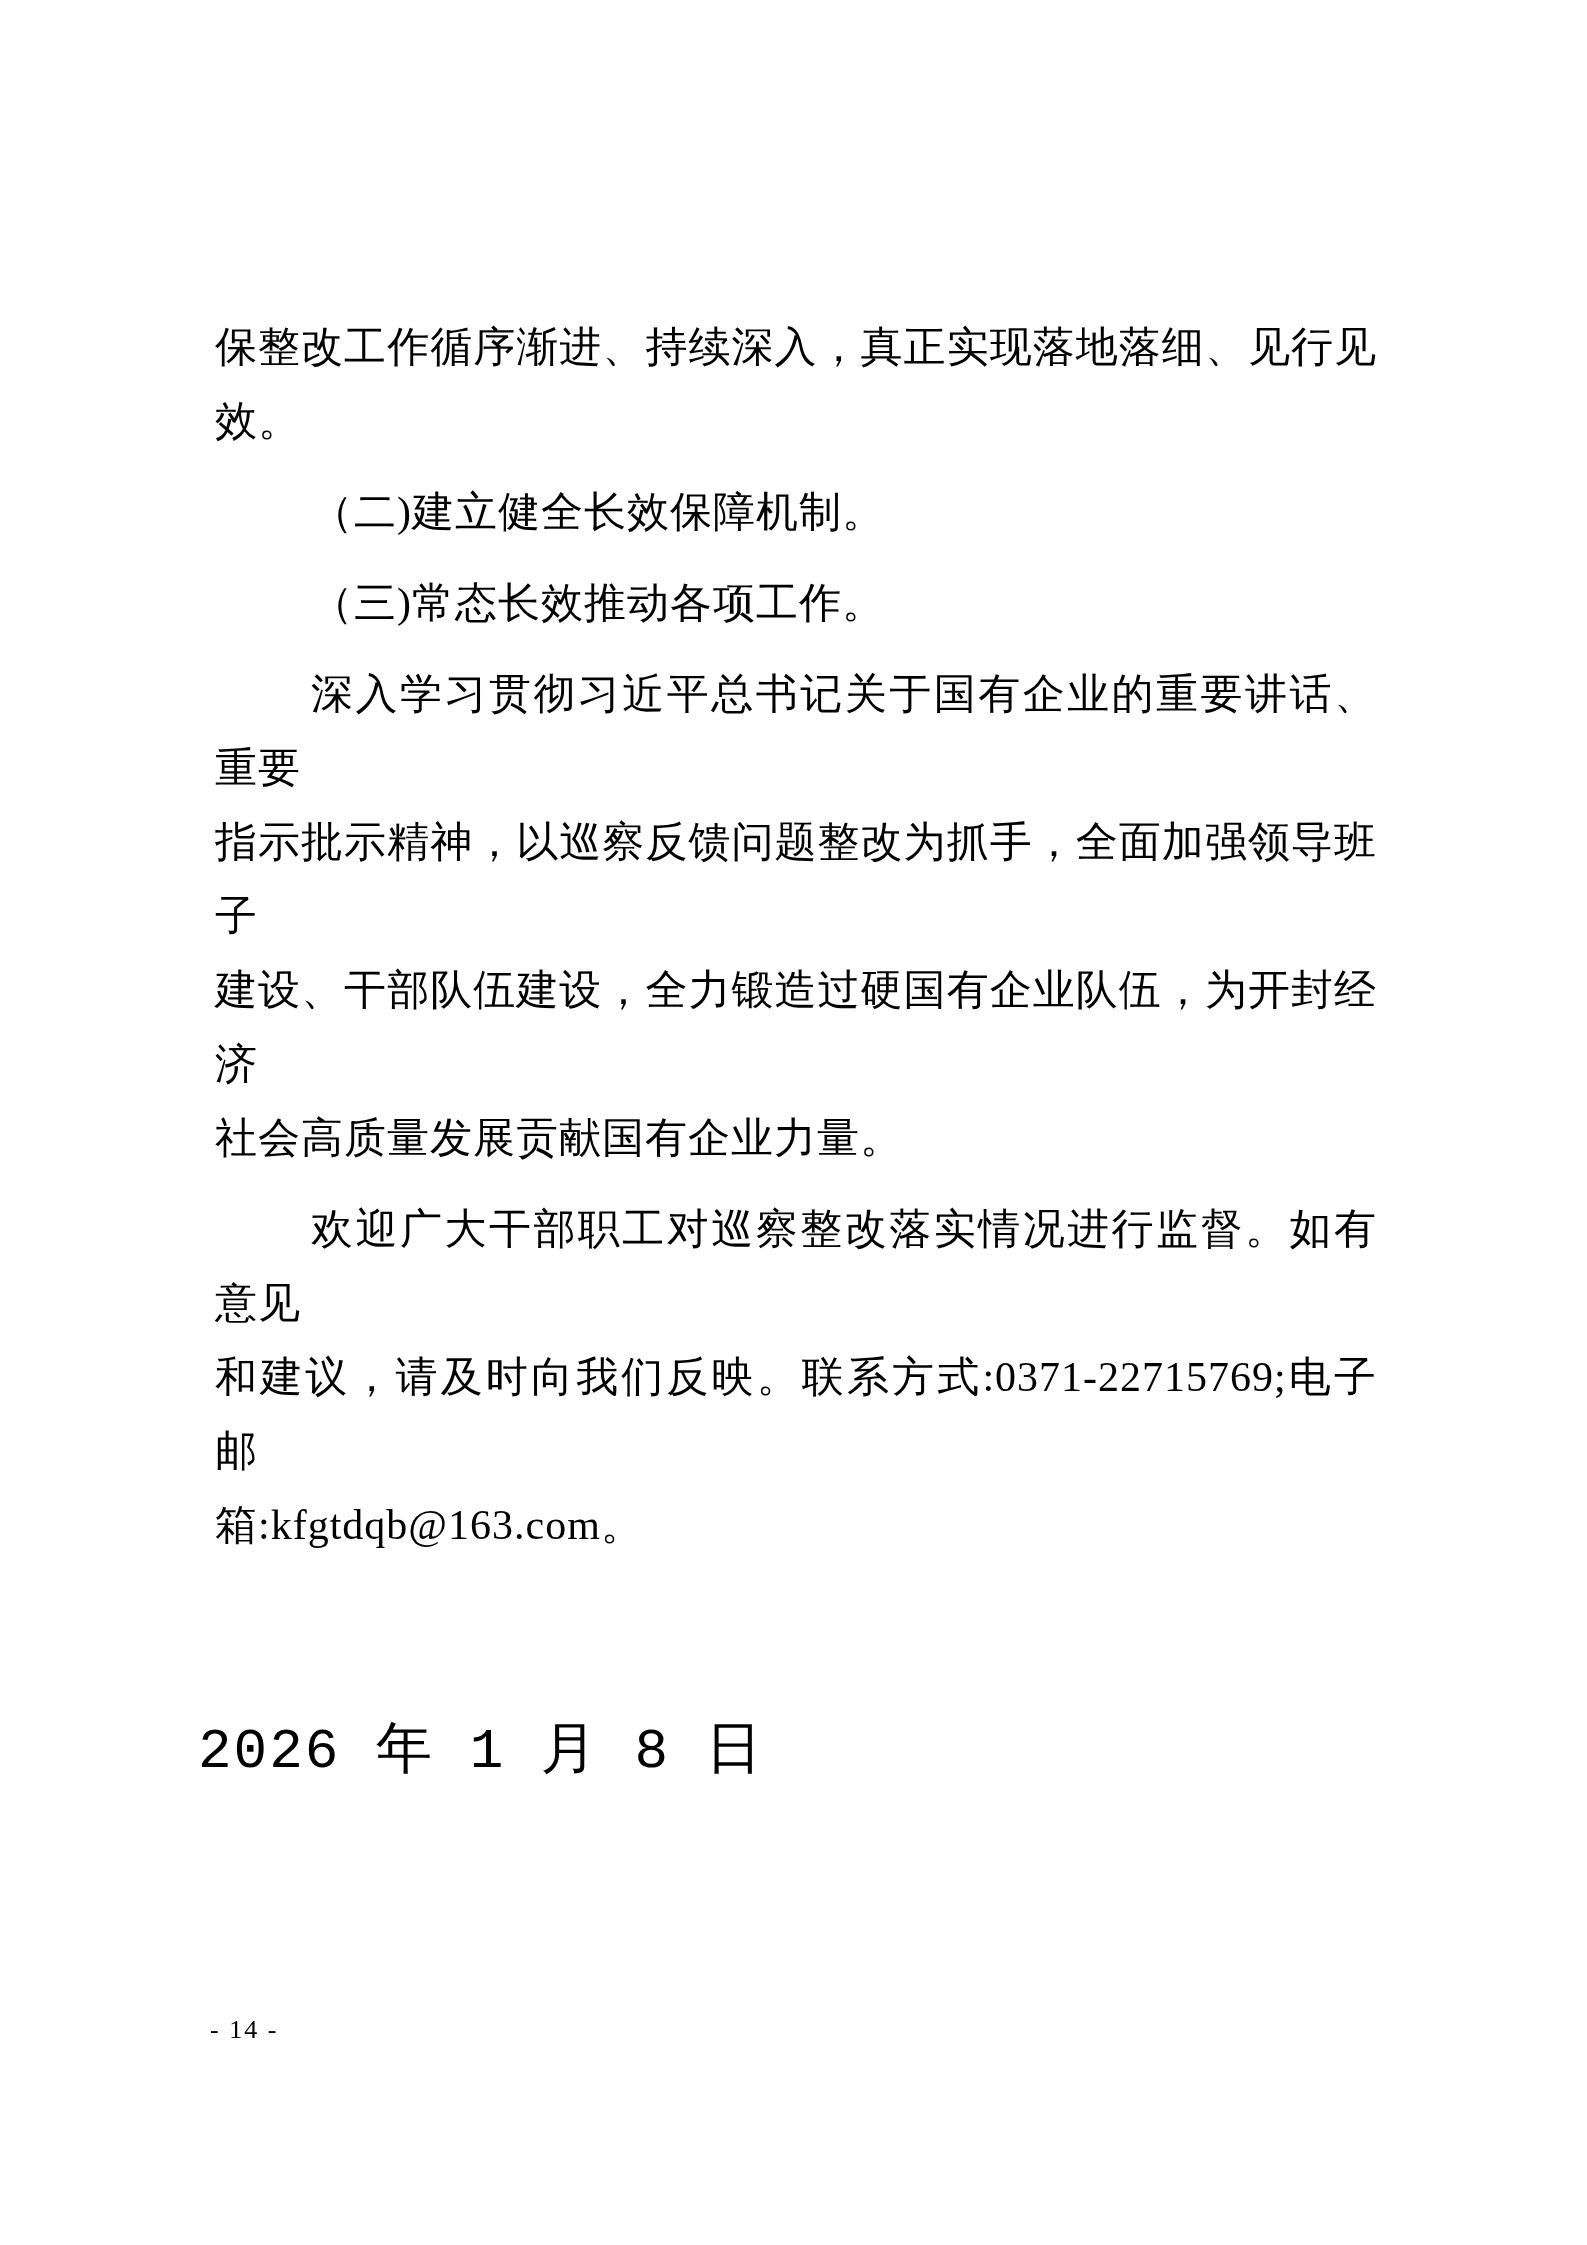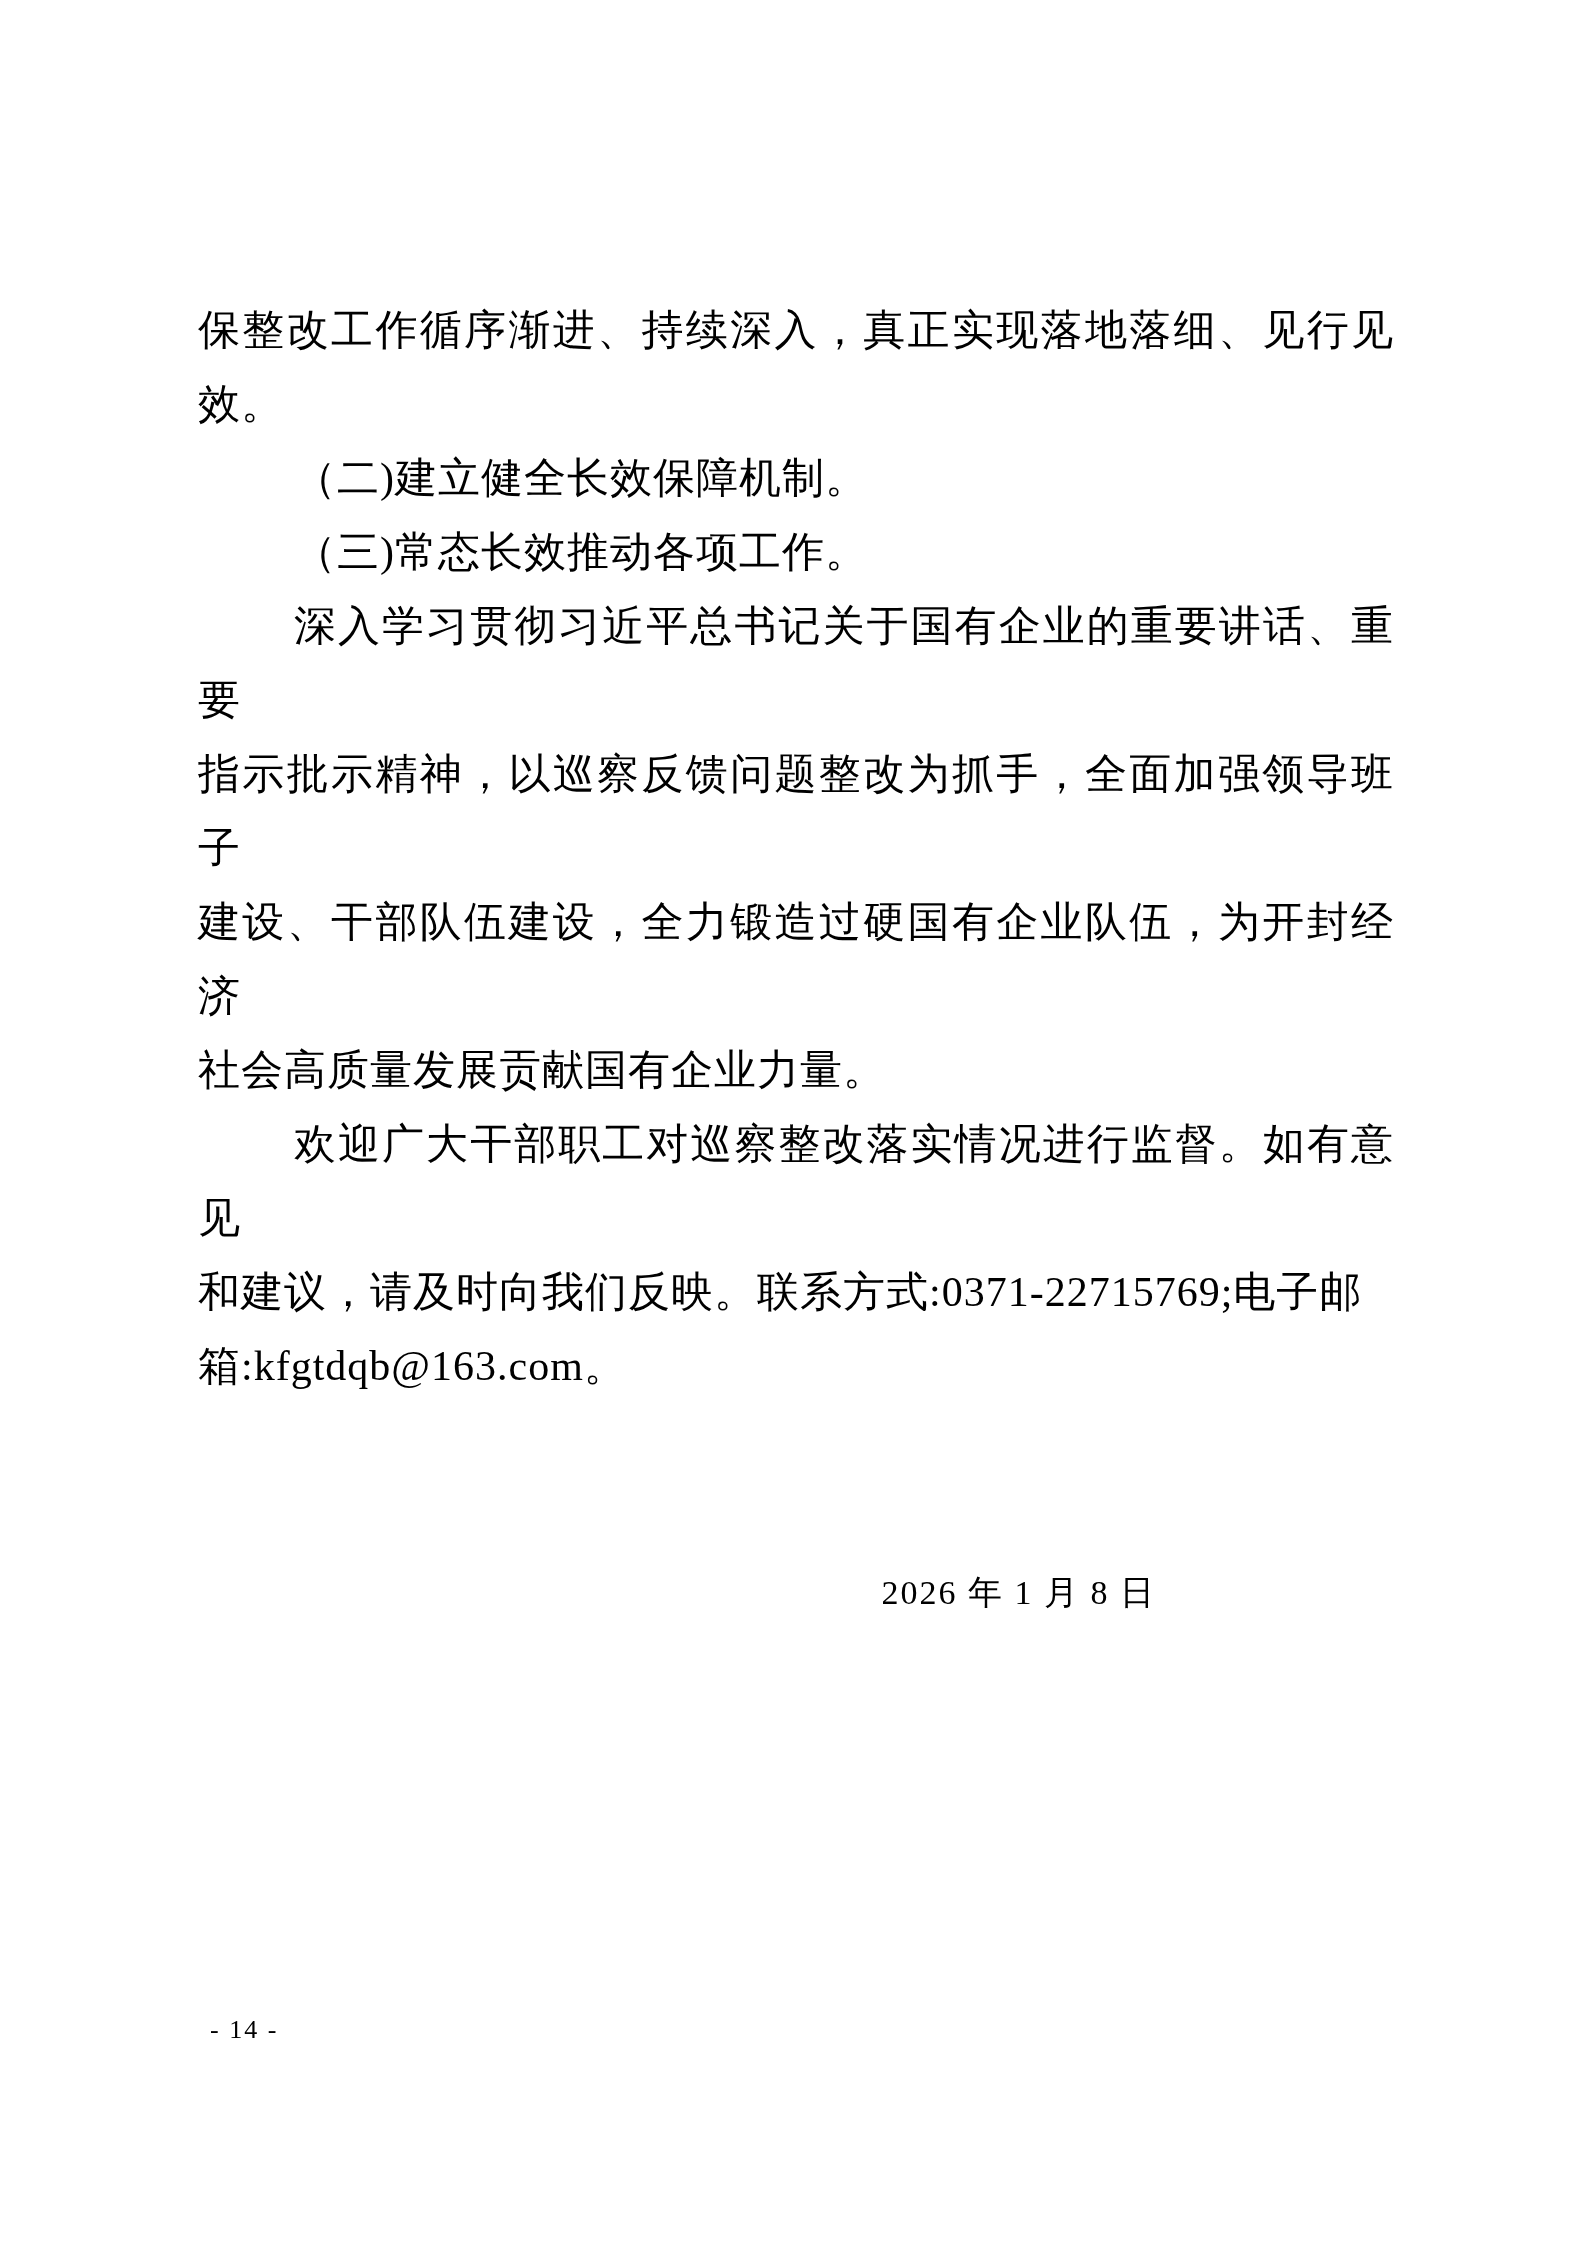--- a/index.html
+++ b/index.html
@@ -17,41 +17,42 @@
     font-family: "Liberation Serif", "DejaVu Serif", serif;
     overflow: hidden;
   }
   .content {
     position: absolute;
     left: 198px;
     top: 293px;
     width: 1196px;
   }
   .para {
-    margin: 0;
+    margin: 17px;
     font-size: 42px;
     line-height: 74px;
     letter-spacing: 1px;
     text-align: justify;
     white-space: pre-wrap;
     word-break: break-all;
   }
   .para.indent {
     text-indent: 96px;
   }
   .para.heading {
     font-weight: normal;
   }
   .date-line {
     margin: 153px 0 0 0;
-    font-size: 34px;
+    font-size: 56px;
     line-height: 74px;
     letter-spacing: 2px;
-    text-align: right;
+    text-align: left;
     padding-right: 238px;
+    font-family: Liberation Mono, monospace;
   }
   .footer {
     position: absolute;
     left: 210px;
     top: 2008px;
     font-size: 26px;
     line-height: 44px;
     letter-spacing: 2px;
   }
 </style>

